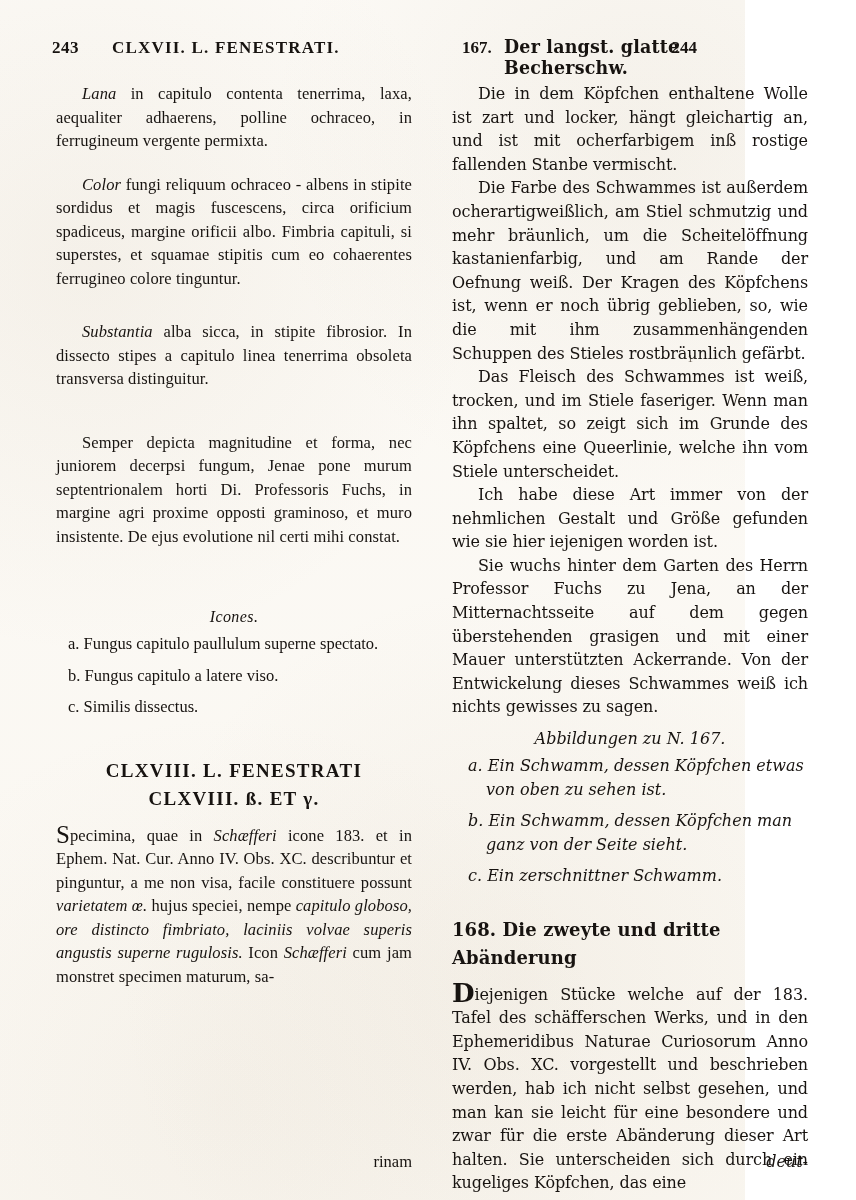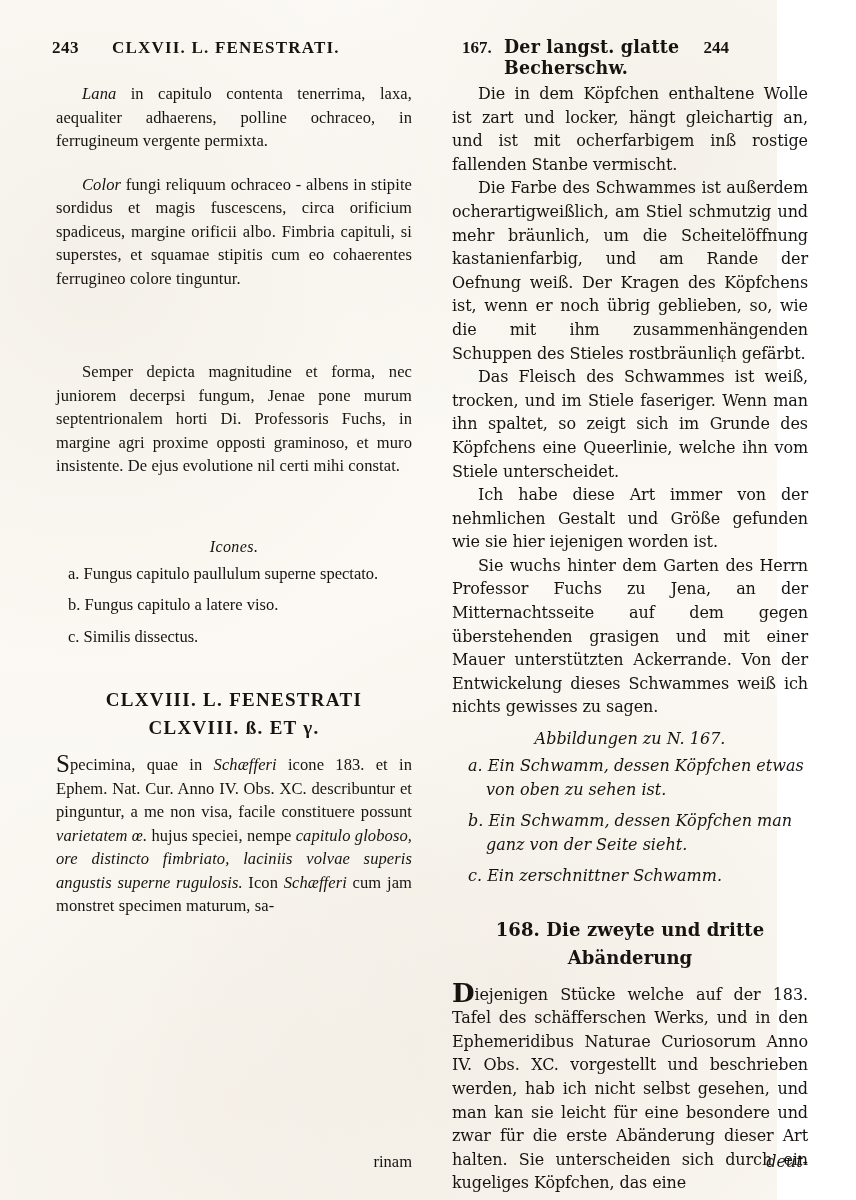--- a/index.html
+++ b/index.html
@@ -14,21 +14,20 @@
     font-family: "Liberation Serif", serif;
     color: #171310;
     overflow: hidden;
   }
   .page {
     position: absolute;
     left: 0; top: 0;
     width: 745px;
     height: 1200px;
     background: #fde047;
-    padding-left: 32px;
   }
   
   .page::before {
     content: "";
     position: absolute;
     left: 0; top: 0; right: 0; bottom: 0;
     background:
       radial-gradient(circle at 12% 22%, rgba(196,178,150,0.13), rgba(255,255,255,0) 34%),
       radial-gradient(circle at 86% 12%, rgba(190,172,142,0.12), rgba(255,255,255,0) 30%),
       radial-gradient(circle at 70% 82%, rgba(198,180,152,0.12), rgba(255,255,255,0) 36%),
@@ -159,21 +158,20 @@
   }
   .sect-head-2 {
     text-align: center;
     font-weight: bold;
     font-size: 19px;
     letter-spacing: 1.3px;
     line-height: 28px;
   }
   .sect-head-de {
     font-family: "DejaVu Serif", serif;
-    text-align: center;
     font-weight: bold;
     font-size: 18px;
     line-height: 28px;
     letter-spacing: 0.1px;
   }
 
   .dropcap-para {
     font-size: 16.5px;
     line-height: 23.5px;
     text-align: justify;
@@ -233,20 +231,21 @@
   <div class="col col-left">
 
     <p class="indent"><span class="it">Lana</span><span> in capitulo contenta tenerrima, laxa, aequaliter adhaerens, polline ochraceo, in ferrugineum vergente permixta.</span></p>
 
     <div class="gap-md"></div>
 
     <p class="indent"><span class="it">Color</span><span> fungi reliquum ochraceo - albens in stipite sordidus et magis fuscescens, circa orificium spadiceus, margine orificii albo. Fimbria capituli, si superstes, et squamae stipitis cum eo cohaerentes ferrugineo colore tinguntur.</span></p>
 
     <div class="gap-lg"></div>
 
+    <p class="indent"><span class="it">Substantia</span><span> alba sicca, in stipite fibrosior. In dissecto stipes a capitulo linea tenerrima obsoleta transversa distinguitur.</span></p>
 
     <div class="gap-xl"></div>
 
     <p class="indent">Semper depicta magnitudine et forma, nec juniorem decerpsi fungum, Jenae pone murum septentrionalem horti Di. Professoris Fuchs, in margine agri proxime opposti graminoso, et muro insistente. De ejus evolutione nil certi mihi constat.</p>
 
     <div class="gap-xl"></div>
     <div class="gap-md"></div>
 
     <div class="icones-head">Icones.</div>
 

